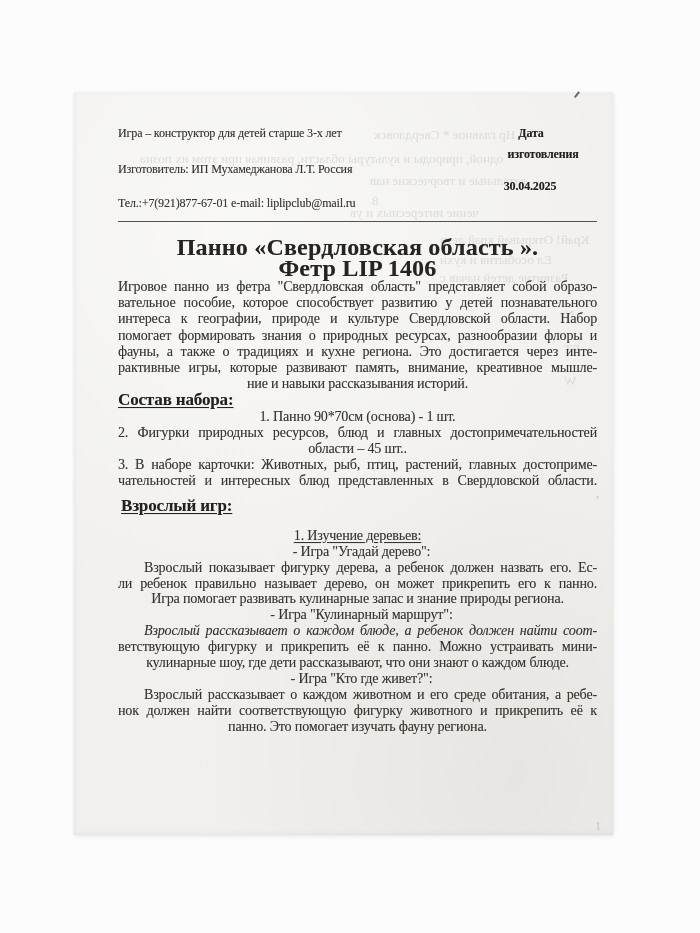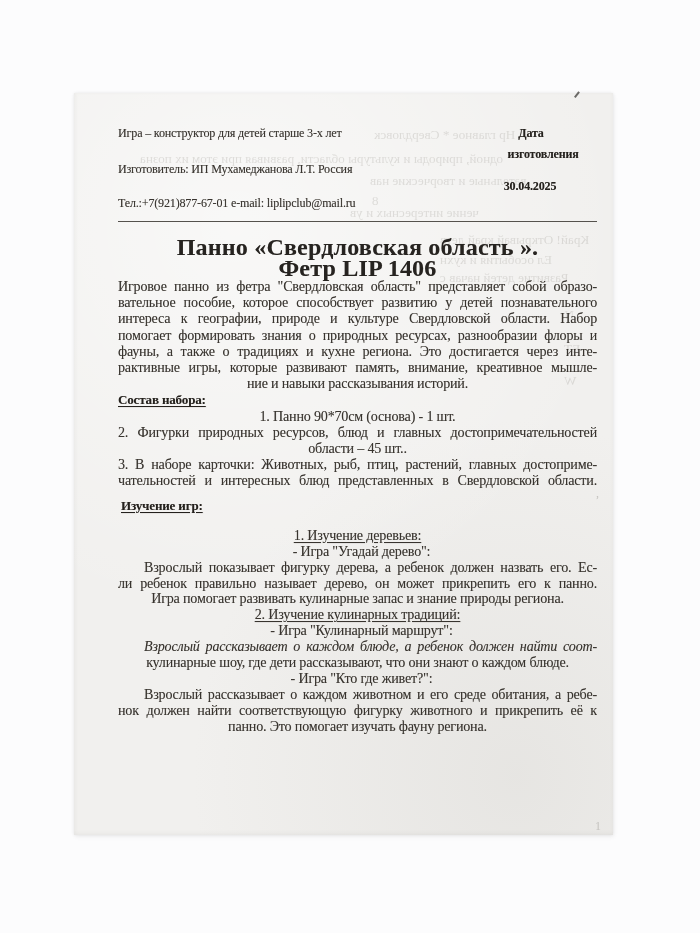--- a/index.html
+++ b/index.html
@@ -25,21 +25,21 @@
   .hd2{position:absolute;top:21px;left:16px;right:0;}
   .hd3{position:absolute;top:53px;left:4px;right:14px;}
   .rule{margin-top:5px;border-top:1.7px solid #55524d;height:0;}
   
   .title{margin-top:15px;text-align:center;font-weight:bold;color:#262320;
     font-size:24px;line-height:21px;letter-spacing:0.2px;}
   
   .ln{line-height:16.2px;overflow:hidden;text-align:center;}
   .ln.j{text-align:justify;text-align-last:justify;text-justify:inter-word;}
   .ln.u{text-decoration:underline;text-underline-offset:2px;}
-  .heading{font-weight:bold;color:#24211d;font-size:13px;line-height:16.2px;
+  .heading{font-weight:bold;color:#24211d;font-size:17px;line-height:16.2px;
     text-decoration:underline;text-underline-offset:2px;}
   #games-heading{margin-top:8px;padding-left:3px;}
   #games-lines{margin-top:14px;}
   #games-lines .ln{line-height:15.9px;}
   
   .bleed{position:absolute;left:0;top:0;width:100%;height:100%;pointer-events:none;}
   .bleed span{position:absolute;transform:scaleX(-1);color:#a5a29c;opacity:0.30;
     filter:blur(0.7px);font-size:13.2px;white-space:nowrap;}
   
   .tick{position:absolute;left:499px;top:-2px;width:7px;height:7px;opacity:0.75;}
@@ -105,30 +105,30 @@
 
       <div class="heading" id="composition-heading">Состав набора:</div>
       <div id="composition-lines">
           <div class="ln">1. Панно 90*70см (основа) - 1 шт.</div>
           <div class="ln j">2. Фигурки природных ресурсов, блюд и главных достопримечательностей</div>
           <div class="ln">области – 45 шт..</div>
           <div class="ln j">3. В наборе карточки: Животных, рыб, птиц, растений, главных достоприме-</div>
           <div class="ln j">чательностей и интересных блюд представленных в Свердловской области.</div>
         </div>
 
-      <div class="heading" id="games-heading">Изучение игр:</div>
+      <div class="heading" id="games-heading">Взрослый игр:</div>
       <div id="games-lines">
           <div class="ln u">1. Изучение деревьев:</div>
           <div class="ln" style="text-indent: 8px;">- Игра "Угадай дерево":</div>
           <div class="ln j" style="text-indent: 26px;">Взрослый показывает фигурку дерева, а ребенок должен назвать его. Ес-</div>
           <div class="ln j">ли ребенок правильно называет дерево, он может прикрепить его к панно.</div>
           <div class="ln">Игра помогает развивать кулинарные запас и знание природы региона.</div>
-          <div class="ln u">2. Изучение кулинарных традиций:</div>
           <div class="ln" style="text-indent: 8px;">- Игра "Кулинарный маршрут":</div>
           <div class="ln j" style="text-indent: 26px; font-style: italic;">Взрослый рассказывает о каждом блюде, а ребенок должен найти соот-</div>
+          <div class="ln j">ветствующую фигурку и прикрепить её к панно. Можно устраивать мини-</div>
           <div class="ln">кулинарные шоу, где дети рассказывают, что они знают о каждом блюде.</div>
           <div class="ln" style="text-indent: 8px;">- Игра "Кто где живет?":</div>
           <div class="ln j" style="text-indent: 26px;">Взрослый рассказывает о каждом животном и его среде обитания, а ребе-</div>
           <div class="ln j">нок должен найти соответствующую фигурку животного и прикрепить её к</div>
           <div class="ln">панно. Это помогает изучать фауну региона.</div>
         </div>
 
     </div>
   </div>
 </div>

